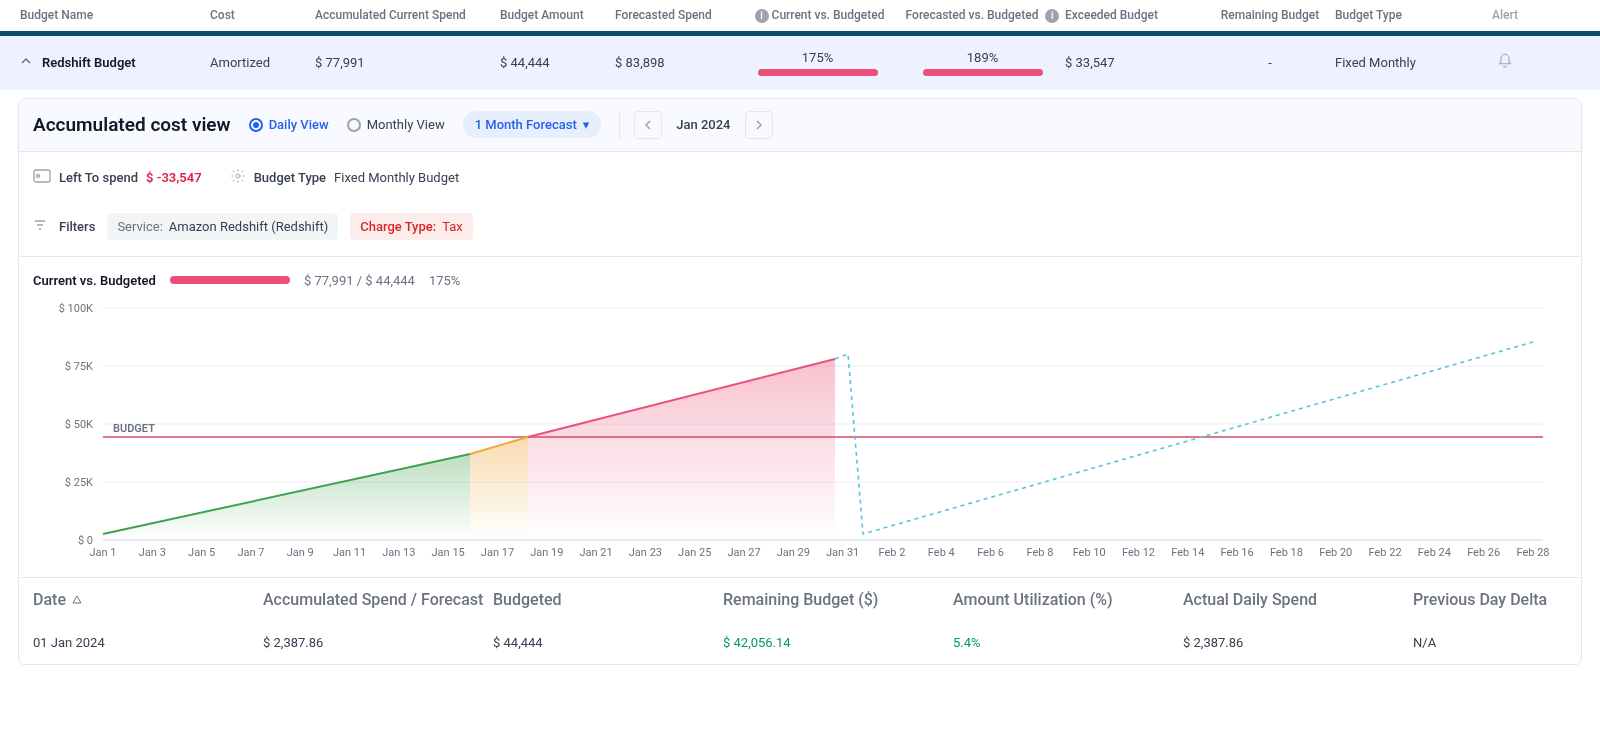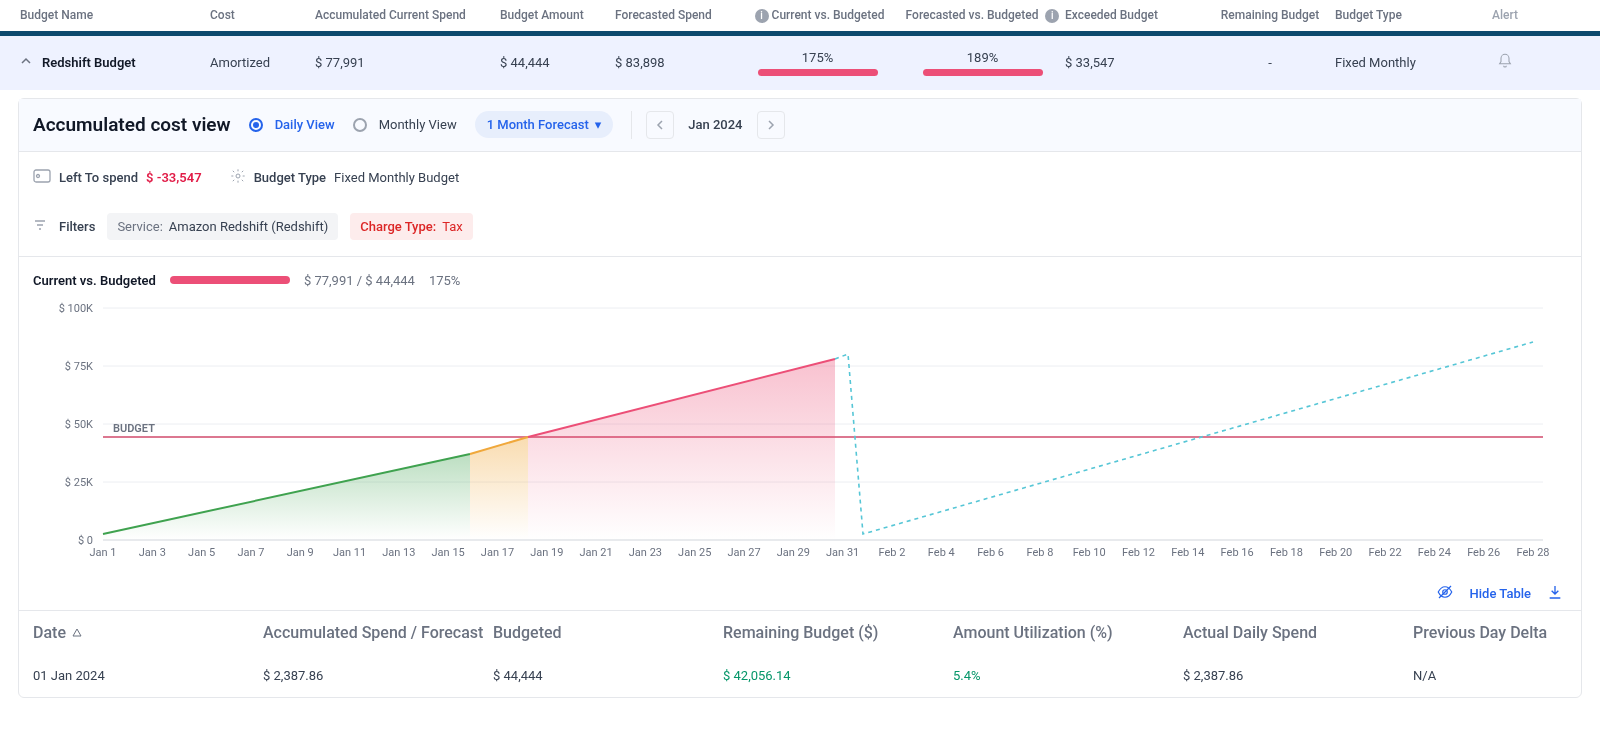--- a/index.html
+++ b/index.html
@@ -17,21 +17,21 @@
   .col-rem { width: 130px; text-align:center; }
   .col-type { width: 140px; }
   .col-alert { width: 60px; text-align:center; color:#9ca3af; }
   .bold { font-weight: 600; color:#111827; }
   .bar-wrap { margin-top:4px; }
   .bar { height: 7px; border-radius: 4px; background: #ec4f77; }
   .info-ico { display:inline-flex; width:14px; height:14px; border-radius:50%; background:#9ca3af; color:#fff; font-size:10px; align-items:center; justify-content:center; margin-left:4px;}
   .panel { border:1px solid #e5e7eb; border-radius:6px; margin:8px 18px 0 18px; }
   .panel-header { display:flex; align-items:center; gap:18px; padding:12px 14px; background:#f8faff; border-bottom:1px solid #e5e7eb;}
   .panel-title { font-weight:600; font-size:19px; color:#111827; }
-  .radio { display:flex; align-items:flex-end; gap:12px; cursor:pointer; }
+  .radio { display:flex; align-items:flex-end; gap:6px; cursor:pointer; }
   .radio-dot { width:14px; height:14px; border-radius:50%; border:2px solid #9ca3af; display:inline-flex; align-items:center; justify-content:center;}
   .radio-dot.active { border-color:#2563eb; }
   .radio-dot.active::after { content:''; width:6px; height:6px; border-radius:50%; background:#2563eb; }
   .radio.active { color:#2563eb; font-weight:500; }
   .forecast-pill { background:#e7eefc; color:#2563eb; padding:6px 12px; border-radius:14px; display:flex; align-items:center; gap:6px; font-weight:500;}
   .nav-group { display:flex; align-items:center; gap:4px; border-left:1px solid #e5e7eb; padding-left:14px;}
   .nav-btn { width:28px; height:28px; border:1px solid #e5e7eb; border-radius:4px; display:flex; align-items:center; justify-content:center; color:#9ca3af; cursor:pointer;}
   .meta-row { display:flex; align-items:center; gap:28px; padding:16px 14px; }
   .meta-item { display:flex; align-items:center; gap:8px; }
   .meta-label { color:#374151; font-weight:500; }
@@ -259,35 +259,20 @@
           <text x="1302.7586206896551" y="262" text-anchor="middle">Feb 20</text>
           <text x="1352.0689655172414" y="262" text-anchor="middle">Feb 22</text>
           <text x="1401.3793103448277" y="262" text-anchor="middle">Feb 24</text>
           <text x="1450.6896551724137" y="262" text-anchor="middle">Feb 26</text>
           <text x="1500" y="262" text-anchor="middle">Feb 28</text>
         </g>
     </svg>
   </div>
 
 
-  <div class="hide-row">
-    <span>
-      <svg width="18" height="18" viewBox="0 0 24 24" fill="none" stroke="#2563eb" stroke-width="1.6">
-          <path d="M3 12s3.5-7 9-7 9 7 9 7-3.5 7-9 7-9-7-9-7z"></path>
-          <circle cx="12" cy="12" r="3"></circle>
-          <line x1="4" y1="20" x2="20" y2="4"></line>
-        </svg>
-    </span>
-    <span style="cursor:pointer;font-weight:500;">Hide Table</span>
-    <span>
-      <svg width="16" height="16" viewBox="0 0 24 24" fill="none" stroke="#2563eb" stroke-width="2">
-          <path d="M12 3v12M7 10l5 5 5-5M4 21h16"></path>
-        </svg>
-    </span>
-  </div>
 
   <div class="dtable-head">
     <div class="d-date">
       <span>Date</span>
       <span>
         <svg width="10" height="10" viewBox="0 0 10 10">
             <path d="M5 1 L9 8 L1 8 Z" fill="none" stroke="#6b7280"></path>
           </svg>
       </span>
     </div>

